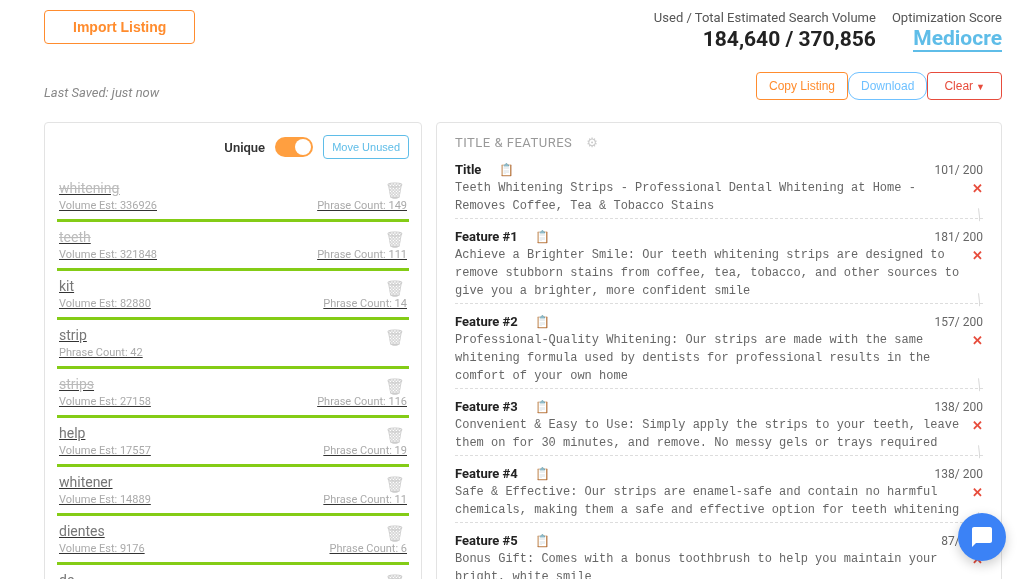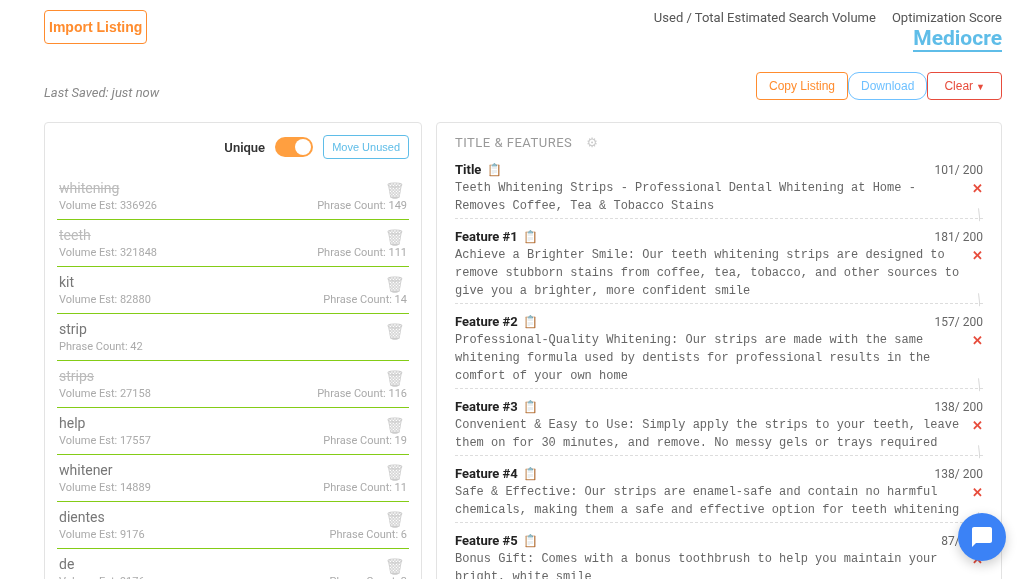--- a/index.html
+++ b/index.html
@@ -1,19 +1,19 @@
 <!DOCTYPE html>
 <html><head>
 <meta charset="utf-8">
 <style>
   * { box-sizing: border-box; margin: 0; padding: 0; }
   body { font-family: -apple-system, BlinkMacSystemFont, "Segoe UI", Roboto, Helvetica, Arial, sans-serif; background: #fff; color: #333; width: 1024px; height: 579px; overflow: hidden; }
   .container { padding: 10px 22px 0 44px; }
   .topbar { display: flex; align-items: flex-start; }
-  .btn { border: 1px solid; border-radius: 4px; padding: 8px 4px; font-size: 14px; font-weight: 600; cursor: pointer; background: #fff; }
+  .btn { border: 1px solid; border-radius: 4px; padding: 8px 28px; font-size: 14px; font-weight: 600; cursor: pointer; background: #fff; }
   .btn-import { border-color: #ff8c2e; color: #ff8c2e; }
   .btn-copy { border-color: #ff8c2e; color: #ff8c2e; font-size: 12px; padding: 6px 12px; font-weight: 500; }
   .btn-download { border-color: #6fc1ff; color: #6fc1ff; font-size: 12px; padding: 6px 12px; font-weight: 500; border-radius: 11px; }
   .btn-clear { border-color: #e74c3c; color: #e74c3c; font-size: 12px; padding: 6px 16px; font-weight: 500; }
   .stats { margin-left: auto; display: flex; gap: 16px; text-align: right; }
   .stat-label { font-size: 13px; color: #555; margin-bottom: 2px; }
   .stat-value { font-size: 21px; font-weight: 700; color: #222; }
   .stat-score { font-size: 21px; font-weight: 700; color: #5fbde8; border-bottom: 2px solid #5fbde8; display: inline-block; line-height: 1.1; }
   .row2 { display: flex; margin-top: 20px; align-items: center; }
   .last-saved { font-style: italic; color: #888; font-size: 13px; margin-top: 12px; }
@@ -21,49 +21,50 @@
   .chev { font-size: 9px; margin-left: 3px; }
   .panels { display: flex; gap: 14px; margin-top: 22px; }
   .panel { border: 1px solid #e3e3e3; border-radius: 4px; background: #fff; }
   .panel-left { width: 378px; padding: 12px; }
   .panel-right { flex: 1; padding: 12px 18px 12px 18px; }
   .kw-header { display: flex; align-items: center; justify-content: flex-end; gap: 10px; margin-bottom: 14px; }
   .uniq-label { font-size: 13px; font-weight: 600; color: #333; }
   .toggle { width: 38px; height: 20px; border-radius: 10px; background: #ff9f40; position: relative; cursor: pointer; }
   .toggle::after { content: ""; position: absolute; right: 2px; top: 2px; width: 16px; height: 16px; border-radius: 50%; background: #fff; }
   .btn-move { border-color: #5fbde8; color: #5fbde8; font-size: 11px; padding: 5px 8px; font-weight: 500; }
-  .kw-item { border-bottom: 1px solid #84cc16; padding: 7px 2px 7px 2px; position: relative; }
+  .kw-item { border-bottom: 3px solid #84cc16; padding: 7px 2px 7px 2px; position: relative; text-decoration: underline; }
   .kw-name { font-size: 14px; color: #777; }
   .kw-name.struck { text-decoration: line-through; color: #bbb; }
   .kw-meta { display: flex; font-size: 11px; color: #aaa; margin-top: 3px; }
   .kw-vol { flex: 1; }
   .kw-trash { position: absolute; right: 4px; top: 8px; color: #ccc; cursor: pointer; }
   .tf-header { display: flex; align-items: center; gap: 14px; color: #999; font-size: 13px; letter-spacing: 0.5px; margin-bottom: 12px; }
   .tf-gear { color: #ccc; cursor: pointer; }
   .tf-row { margin-bottom: 10px; }
-  .tf-head { display: flex; align-items: center; margin-bottom: 2px; }
+  .tf-head { display: flex; align-items: center; margin-bottom: 2px; gap: 12px; }
   .tf-label { font-size: 13px; font-weight: 700; color: #222; }
   .tf-copy { margin-left: 6px; color: #bbb; cursor: pointer; font-size: 12px; }
   .tf-count { margin-left: auto; font-size: 12px; color: #666; }
   .tf-body { position: relative; }
   .tf-text { font-family: "Courier New", monospace; font-size: 12px; color: #666; line-height: 1.5; padding-right: 20px; display: block; white-space: normal; border-bottom: 1px dashed #ddd; padding-bottom: 3px; }
   .tf-x { position: absolute; right: 0; top: 2px; color: #e74c3c; font-size: 13px; cursor: pointer; font-weight: bold; }
   .tf-resize { position: absolute; right: -2px; bottom: -1px; width: 10px; height: 10px; color: #ccc; font-size: 13px; line-height: 10px; transform: rotate(-45deg); pointer-events: none; }
   .chat-bubble { position: fixed; right: 18px; bottom: 18px; width: 48px; height: 48px; border-radius: 50%; background: #3b82f6; display: flex; align-items: center; justify-content: center; box-shadow: 0 4px 12px rgba(0,0,0,.2); cursor: pointer; }
   .chat-bubble svg { fill: #fff; width: 24px; height: 24px; }
 </style>
 </head>
 <body>
 
 <div class="container">
   <div class="topbar">
     <button class="btn btn-import">Import Listing</button>
     <div class="stats">
       <div>
         <div class="stat-label">Used / Total Estimated Search Volume</div>
+        <div class="stat-value">184,640 / 370,856</div>
       </div>
       <div>
         <div class="stat-label">Optimization Score</div>
         <div style="text-align:right"><span class="stat-score">Mediocre</span></div>
       </div>
     </div>
   </div>
 
   <div class="row2">
     <div class="last-saved">Last Saved: just now</div>

